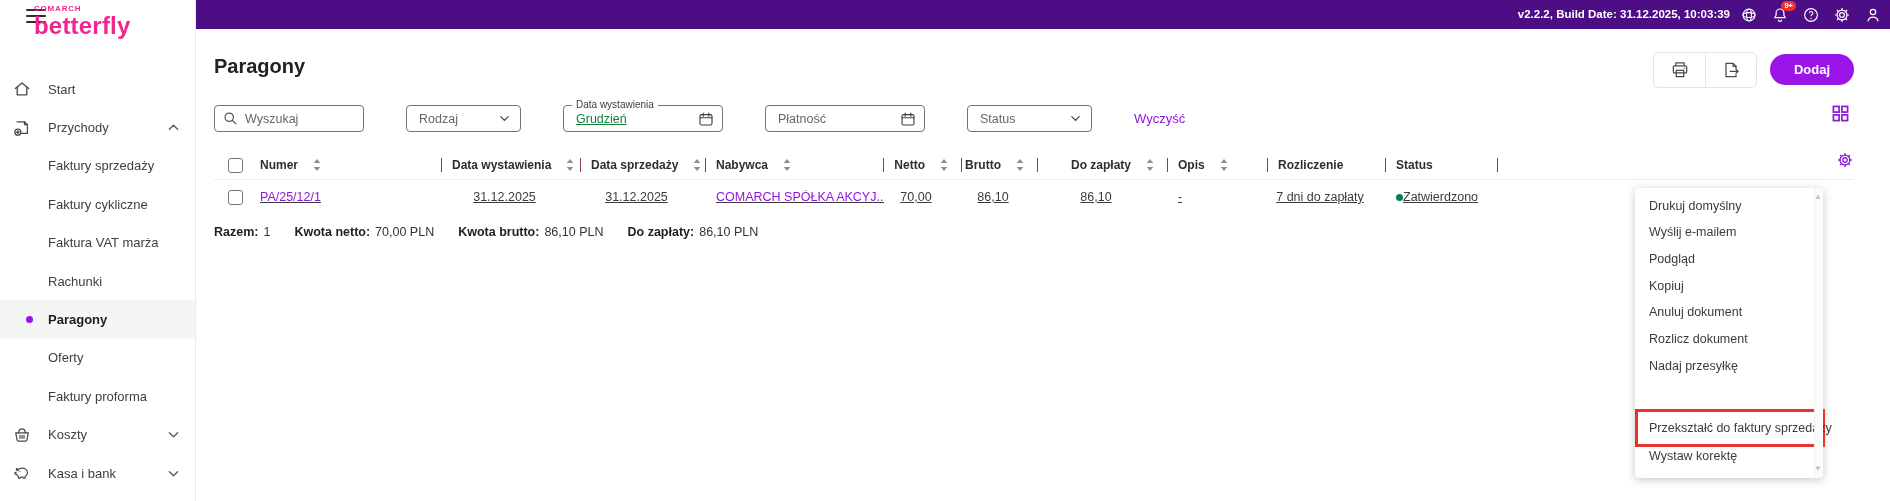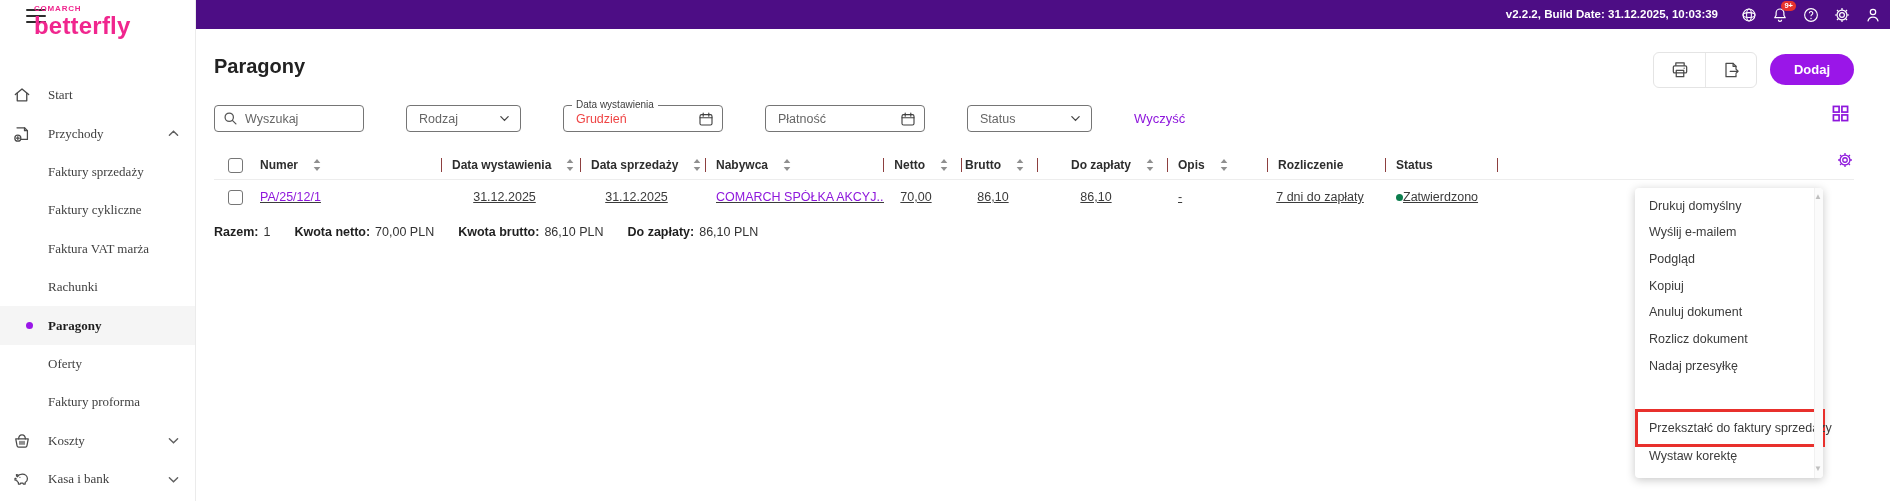--- a/index.html
+++ b/index.html
@@ -6,51 +6,51 @@
   html,body { width:1890px; height:501px; overflow:hidden; }
   body { position:relative; font-family:"Liberation Sans", sans-serif; background:#fff; color:#3f3f3f; }
 
   
   .sidebar { position:absolute; left:0; top:0; width:196px; height:501px; background:#fff; border-right:1px solid #ebebeb; z-index:2;padding-left:37px; }
   .hamburger { position:absolute; left:26px; top:9px; width:20px; height:15px; cursor:pointer; }
   .hamburger span { display:block; height:2.4px; background:#2d2d2d; margin-bottom:3.6px; border-radius:1px; }
   .logo { position:absolute; left:34px; top:5px; color:#f0268e; line-height:1; }
   .logo .co { font-size:8px; font-weight:bold; letter-spacing:0.8px; }
   .logo .prod { font-size:24px; font-weight:bold; letter-spacing:0.2px; margin-top:1px; }
-  .nav { position:absolute; left:0; top:76px; right:0;font-family:Liberation Serif, serif; }
+  .nav { position:absolute; left:0; top:70px; right:0; }
   .nav-item { position:relative; height:38.4px; display:flex; align-items:center; font-size:13px; color:#3f3f3f; cursor:pointer; }
   .nav-item .lbl { margin-left:48px; }
   .nav-item.active { background:#f5f5f5; }
   .nav-item.active .lbl { font-weight:bold; color:#1d1d1d; }
   .nav-ico { position:absolute; left:12px; width:20px; height:20px; color:#4a4a4a; }
   .nav-chev { position:absolute; right:16px; width:11px; height:11px; color:#5f5f5f; }
   .active-dot { position:absolute; left:26px; width:7px; height:7px; border-radius:50%; background:#9a16e8; }
 
   
   .topbar { position:absolute; left:196px; top:0; right:0; height:29px; background:#4d0d85; z-index:3; }
-  .version { position:absolute; right:172px; top:0; height:29px; line-height:29px; color:#fff; font-size:11.5px; font-weight:bold; }
+  .version { position:absolute; right:160px; top:0; height:29px; line-height:29px; color:#fff; font-size:11.5px; font-weight:bold; }
   .tb-icons { position:absolute; right:8px; top:0; height:29px; display:flex; align-items:center; gap:13px; }
   .tb-ico { position:relative; width:18px; height:18px; color:#fff; cursor:pointer; }
   .badge { position:absolute; top:-5px; right:-7px; background:#e8332e; color:#fff; font-size:7.5px; font-weight:bold; border-radius:7px; padding:1px 3px; line-height:1.1; }
 
   
   .content { position:absolute; left:196px; top:29px; right:0; bottom:0; background:#fff; }
   .page-title { position:absolute; left:18px; top:26px; font-size:20px; font-weight:bold; color:#222; }
 
   .top-actions { position:absolute; top:23px; right:133px; display:flex; border:1px solid #e4e4e4; border-radius:6px; background:#fff; }
   .ta-btn { width:51px; height:34px; display:flex; align-items:center; justify-content:center; color:#4a4a4a; cursor:pointer; }
   .ta-btn + .ta-btn { border-left:1px solid #e8e8e8; }
   .ta-btn svg { width:20px; height:20px; }
   .add-btn { position:absolute; top:25px; right:36px; width:84px; height:31px; border-radius:17px; background:#9a16e8; color:#fff; font-size:13px; font-weight:bold; border:none; cursor:pointer; font-family:inherit; }
 
   
   .filters { position:absolute; left:18px; top:76px; display:flex; gap:42px; align-items:center; }
   .fbox { position:relative; height:27px; border:1px solid #757575; border-radius:4px; display:flex; align-items:center; font-size:12.5px; color:#666; background:#fff; cursor:pointer; }
   .fbox .ph { color:#666; }
-  .fbox .val { color:#ef4444; }
+  .fbox .val { color:#15803d;text-decoration:underline; }
   .f-search { width:150px; padding-left:30px; }
   .f-search .sic { position:absolute; left:8px; top:5px; width:15px; height:15px; color:#555; }
   .f-select { padding-left:12px;text-align:right; }
   .f-type { width:115px; }
   .f-status { width:125px; }
   .f-chev { position:absolute; right:10px; width:11px; height:11px; color:#444; }
   .f-date { padding-left:12px; }
   .f-issue { width:160px; }
   .f-payment { width:160px; }
   .f-cal { position:absolute; right:8px; width:16px; height:16px; color:#3f3f3f; }

